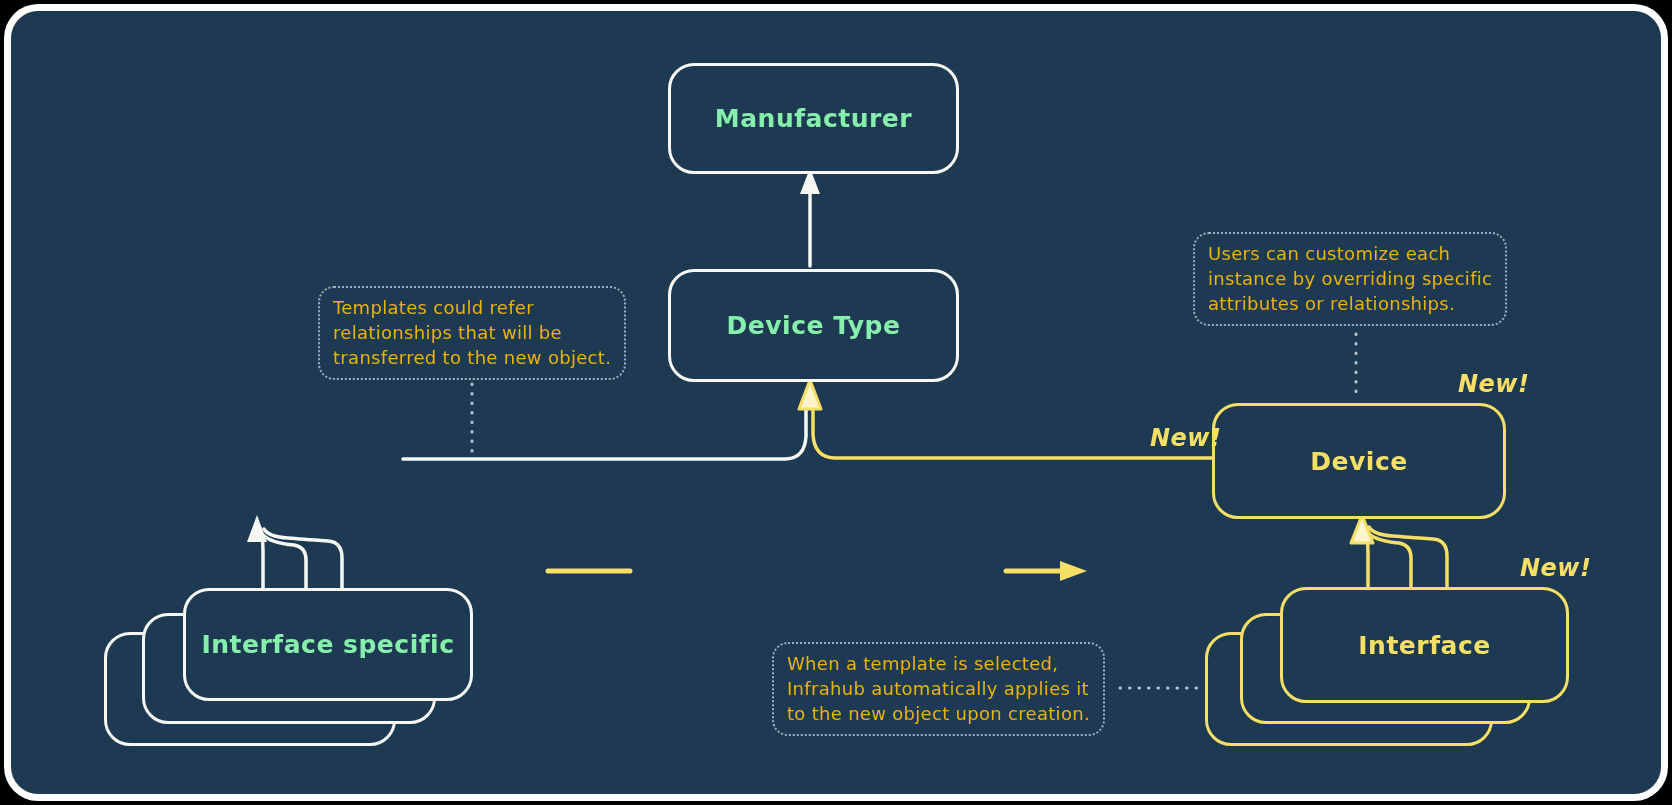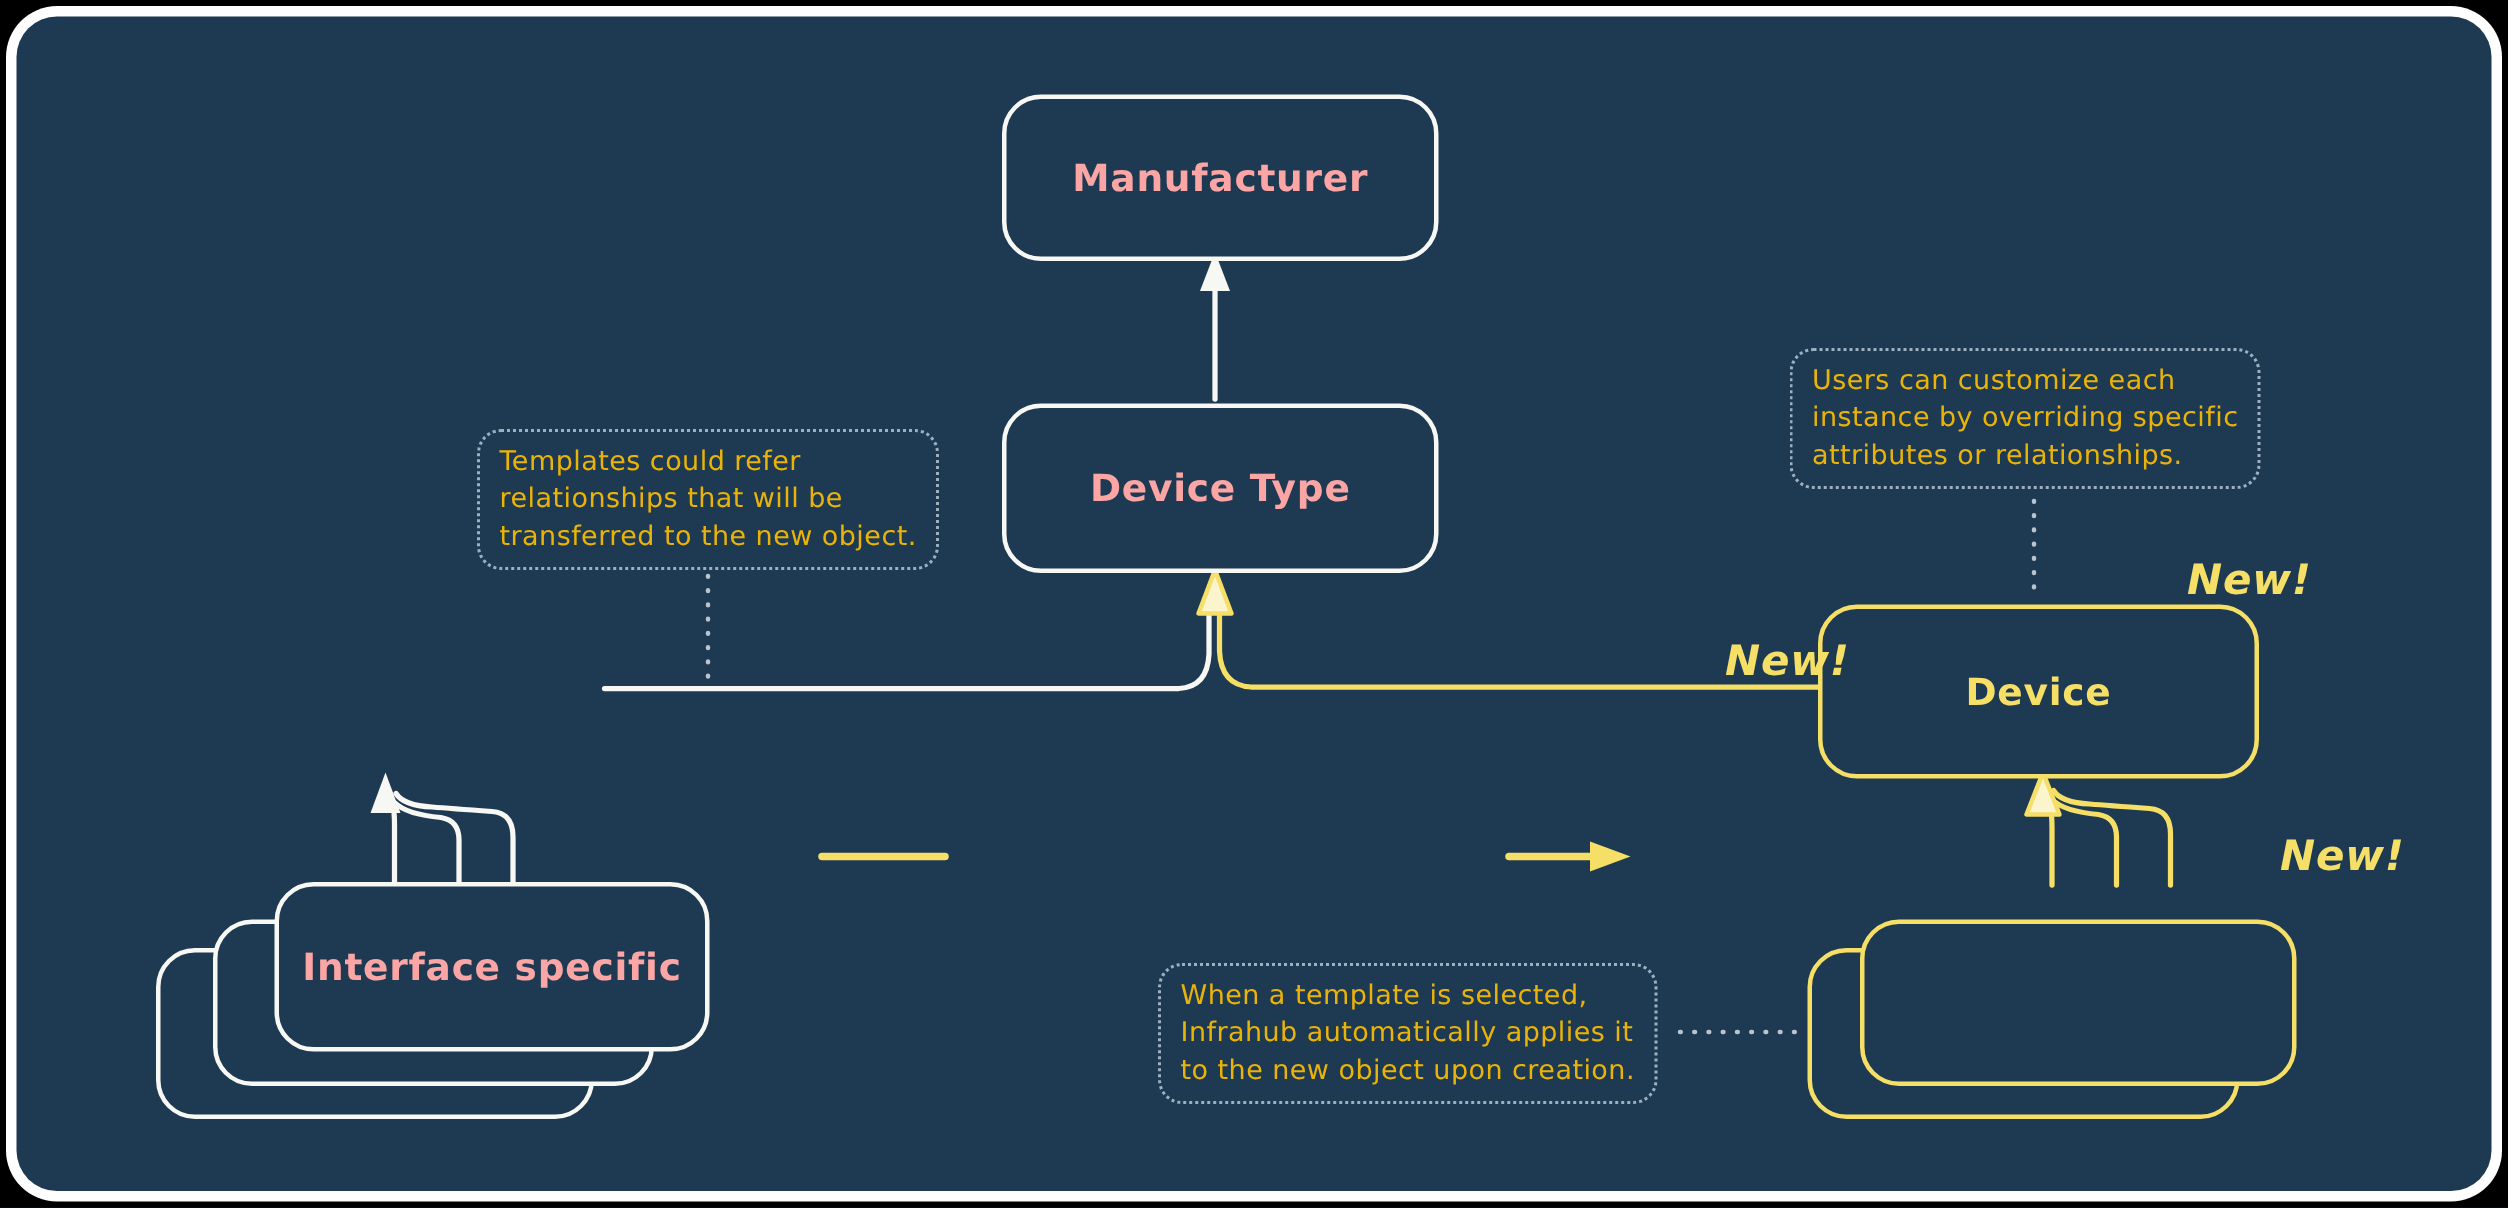--- a/index.html
+++ b/index.html
@@ -4,28 +4,28 @@
 <style>
   html,body{margin:0;padding:0;background:#000;}
   .stage{position:relative;width:1672px;height:805px;background:#000;overflow:hidden;
          font-family:"DejaVu Sans",sans-serif;}
   .frame-white{position:absolute;inset:4px;background:#ffffff;border-radius:34px;}
   .board{position:absolute;inset:11px;background:#1e3a52;border-radius:27px;}
   .wires{position:absolute;left:0;top:0;}
 
   .node{position:absolute;display:flex;align-items:center;justify-content:center;
         background:#1e3a52;border:3.5px solid #f7f7f4;border-radius:26px;
-        color:#fca5a5;font-size:25px;font-weight:bold;letter-spacing:.5px;white-space:nowrap;}
+        color:#86efac;font-size:25px;font-weight:bold;letter-spacing:.5px;white-space:nowrap;}
   .node.yellow{border-color:#f5df66;color:#f5df66;}
   .node.empty{color:transparent;}
 
   .note{position:absolute;border:2.5px dotted #9db0c0;border-radius:16px;padding:8px 13px;
         color:#eab308;font-size:18px;line-height:1.38;white-space:pre-line;letter-spacing:.3px;}
 
-  .badge{position:absolute;color:#f5df66;font-size:28px;font-weight:bold;font-style:italic;
+  .badge{position:absolute;color:#f5df66;font-size:24px;font-weight:bold;font-style:italic;
          letter-spacing:.5px;white-space:nowrap;}
 
   .flow-label{position:absolute;left:630px;top:553px;width:380px;text-align:center;
               color:#f5df66;font-size:26px;font-weight:bold;letter-spacing:1px;white-space:nowrap;}
 
   .wire{fill:none;stroke-width:3.5;stroke-linecap:round;}
   .wire.white{stroke:#f7f7f4;}
   .wire.yellow{stroke:#f5df66;}
   .head-white{fill:#f7f7f4;stroke:none;}
   .head-pale{fill:#fbf4cd;stroke:#f5df66;stroke-width:3;stroke-linejoin:round;}
@@ -83,20 +83,23 @@
   </div>
 
   <div class="node empty" style="left:104px;top:632px;width:286px;height:108px"></div>
   <div class="node empty" style="left:142px;top:613px;width:288px;height:105px"></div>
   <div class="node" style="left:183px;top:588px;width:284px;height:107px">
     <span>Interface specific</span>
   </div>
 
   <div class="node yellow empty" style="left:1205px;top:632px;width:282px;height:108px"></div>
   <div class="node yellow empty" style="left:1240px;top:613px;width:285px;height:105px"></div>
+  <div class="node yellow" style="left:1280px;top:587px;width:283px;height:110px">
+    <span>Interface</span>
+  </div>
 
   <div class="note" style="left:318px;top:286px">Templates could refer
 relationships that will be
 transferred to the new object.</div>
   <div class="note" style="left:1193px;top:232px">Users can customize each
 instance by overriding specific
 attributes or relationships.</div>
   <div class="note" style="left:772px;top:642px">When a template is selected,
 Infrahub automatically applies it
 to the new object upon creation.</div>

